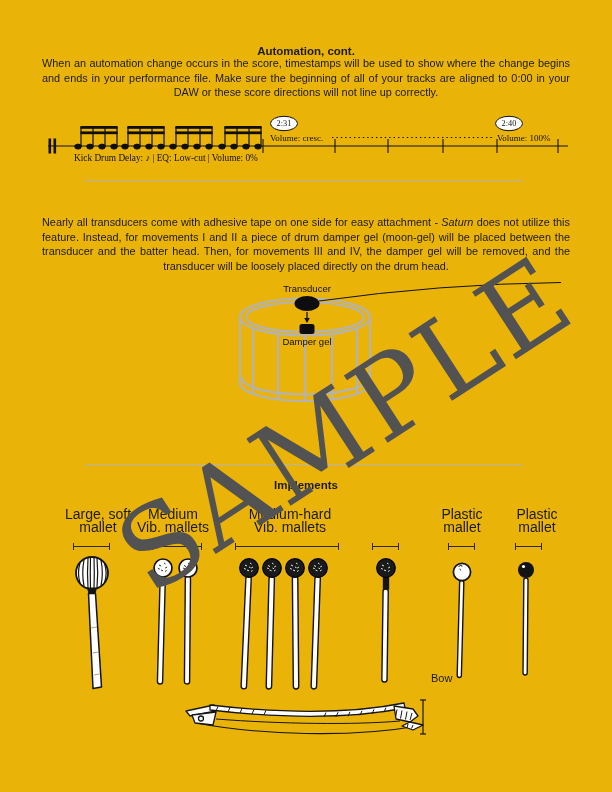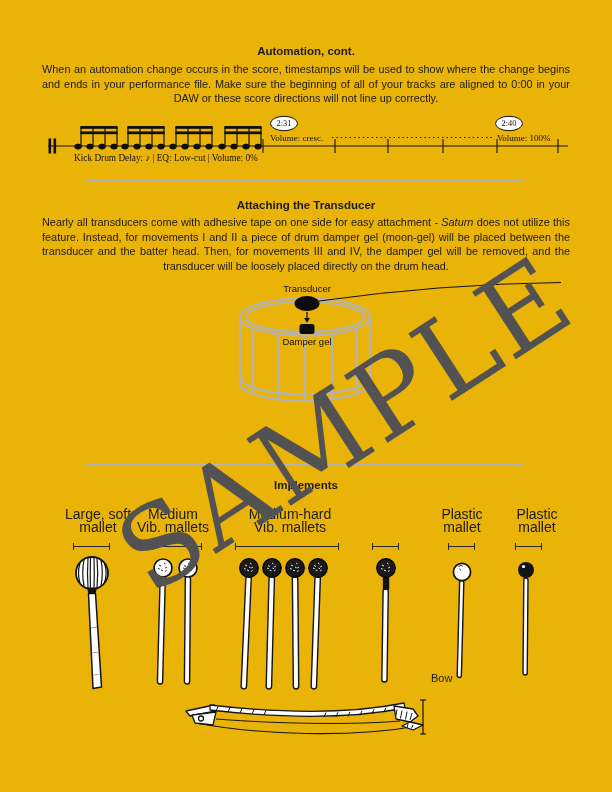--- a/index.html
+++ b/index.html
@@ -43,21 +43,21 @@
   svg { position:absolute; display:block; }
   svg text { font-family:"Liberation Serif", serif; fill:#111; }
   svg text.sans { font-family:"Liberation Sans", sans-serif; }
 </style>
 </head>
 <body>
 
 <div class="page">
 
   <div class="ctitle" style="top:45px">Automation, cont.</div>
-  <div class="para" style="top:62px">When an automation change occurs in the score, timestamps will be used to show where the change begins and ends in your performance file. Make sure the beginning of all of your tracks are aligned to 0:00 in your DAW or these score directions will not line up correctly.</div>
+  <div class="para" style="top:56px">When an automation change occurs in the score, timestamps will be used to show where the change begins and ends in your performance file. Make sure the beginning of all of your tracks are aligned to 0:00 in your DAW or these score directions will not line up correctly.</div>
 
   <svg style="left:42px; top:112px" width="530" height="56" viewBox="0 0 530 56">
 
     <line x1="6" y1="34" x2="526" y2="34" stroke="#111" stroke-width="1.1"></line>
 
     <g>
       <rect x="6.5" y="26.5" width="2.6" height="15" fill="#111"></rect>
       <rect x="11.5" y="26.5" width="2.6" height="15" fill="#111"></rect>
     </g>
 
@@ -136,21 +136,20 @@
 
     <text x="228" y="28.5" font-size="9">Volume: cresc.</text>
     <line x1="290" y1="25.5" x2="452" y2="25.5" stroke="#111" stroke-width="1.1" stroke-dasharray="1.4,3"></line>
     <text x="455" y="28.5" font-size="9">Volume: 100%</text>
 
     <text x="32" y="49" font-size="9.3">Kick Drum Delay: ♪  |  EQ: Low-cut  |  Volume: 0%</text>
   </svg>
 
   <div class="divider" style="top:180px"></div>
 
-  <div class="ctitle" style="top:199px">Attaching the Transducer</div>
   <div class="para" style="top:215px"><span>Nearly all transducers come with adhesive tape on one side for easy attachment - </span><i>Saturn</i><span> does not utilize this feature. Instead, for movements I and II a piece of drum damper gel (moon-gel) will be placed between the transducer and the batter head. Then, for movements III and IV, the damper gel will be removed, and the transducer will be loosely placed directly on the drum head.</span></div>
 
   <svg style="left:180px; top:275px" width="390" height="131" viewBox="0 0 390 131">
 
     <g fill="none" stroke="#b3b3b3" stroke-width="2.2" stroke-linecap="round">
       <ellipse cx="125" cy="42" rx="65" ry="18.5"></ellipse>
       <ellipse cx="125" cy="42" rx="59" ry="15"></ellipse>
       <line x1="60" y1="42" x2="60" y2="108"></line>
       <line x1="190" y1="42" x2="190" y2="108"></line>
       <path d="M60,108 A65,18 0 0 0 190,108"></path>

